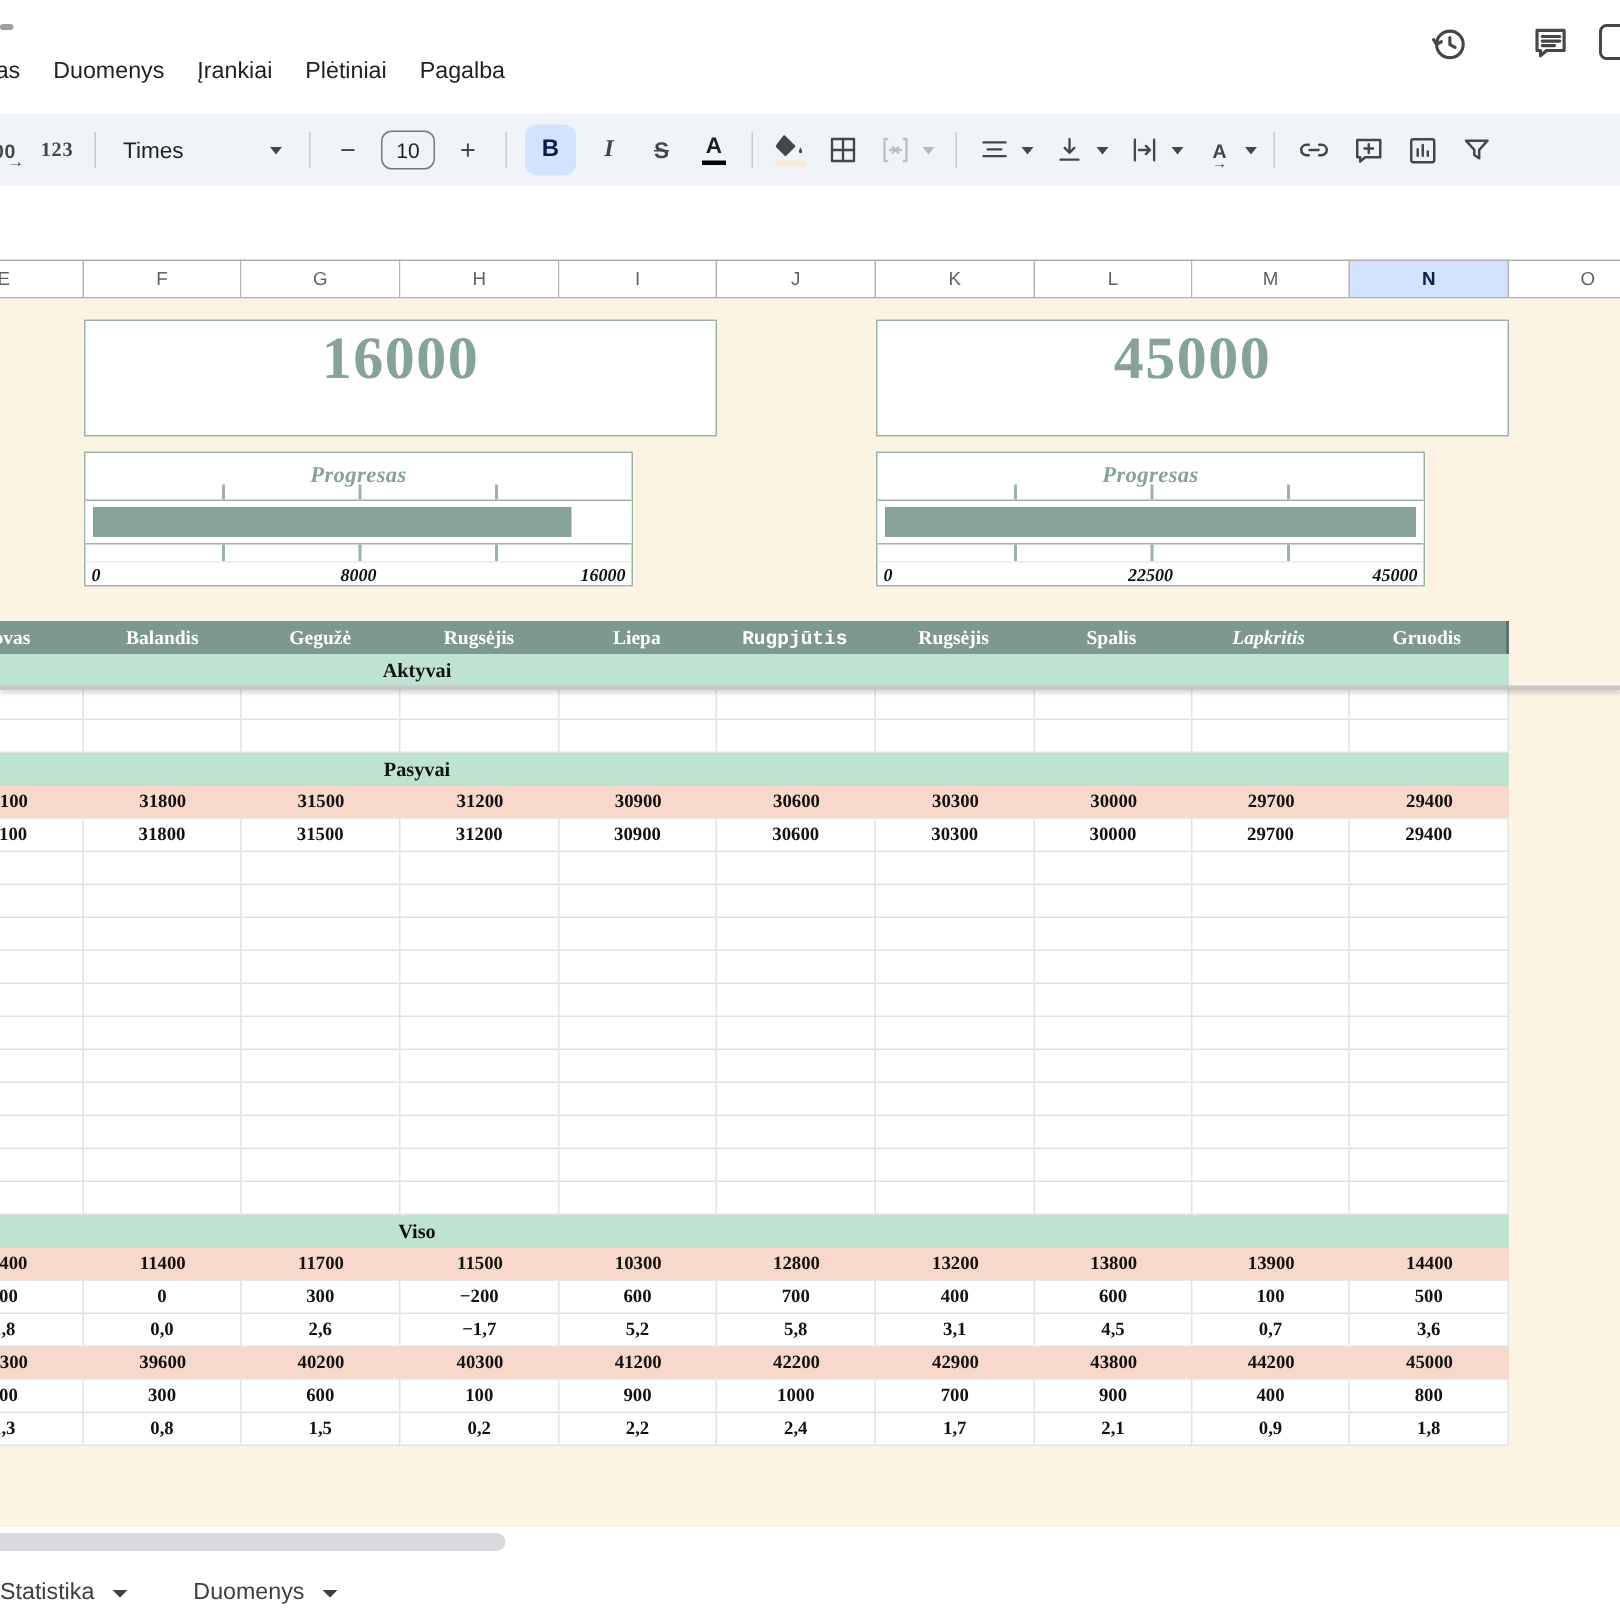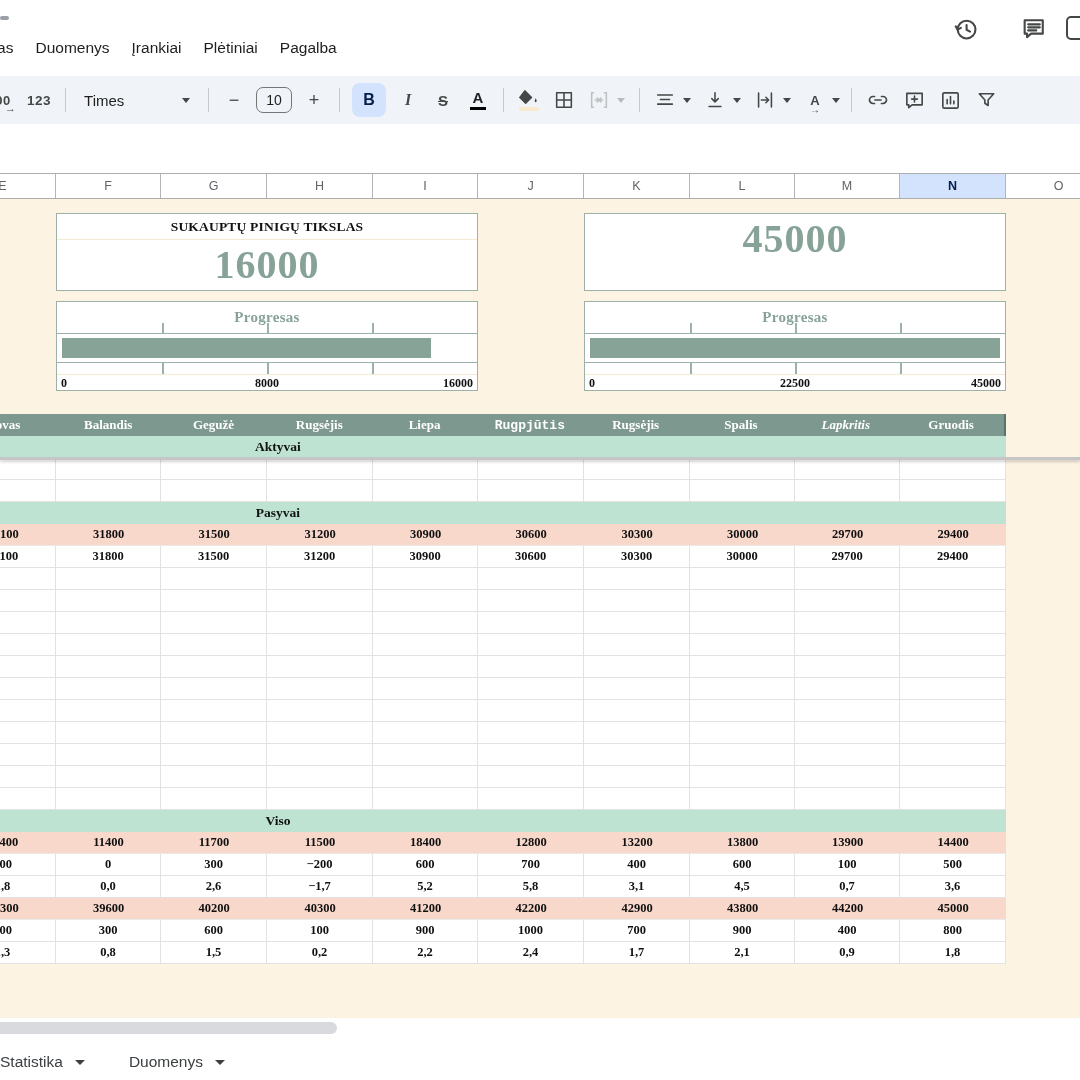--- a/index.html
+++ b/index.html
@@ -22,21 +22,21 @@
   .toolbar { position:absolute; left:0; top:76px; width:1080px; height:48px; background:#f0f4f9; display:flex; align-items:center; gap:9px; }
   .tb-btn { border:none; background:transparent; display:flex; align-items:center; justify-content:center;
             min-width:26px; height:32px; font-size:14px; color:#444746; position:relative; cursor:default; padding:0 2px; }
   .tb-btn svg { stroke:#444746; fill:none; stroke-width:1.7; stroke-linecap:round; stroke-linejoin:round; }
   .tb-divider { width:1px; height:24px; background:#c7cac8; margin:0 3px; }
   .caret { width:0; height:0; border-left:4.5px solid transparent; border-right:4.5px solid transparent; border-top:5px solid #444746; margin-left:7px; }
   .caret.gray { border-top-color:#b8bbb9; }
   .dec-wrap { margin-left:-10px; }
   .dec-num { font-size:13px; font-weight:bold; color:#444746; letter-spacing:0.5px; }
   .dec-arrow { font-size:11px; color:#444746; position:absolute; bottom:2px; right:0; }
-  .fmt-123 { font-size:13.5px; font-weight:bold; letter-spacing:0.5px; }
+  .fmt-123 { font-size:13.5px; font-weight:bold; letter-spacing:0.5px;font-family:Liberation Serif, serif; }
   .font-select { width:118px; justify-content:space-between; padding:0 6px; }
   .font-name { font-size:15px; color:#1f1f1f; }
   .size-box { width:36px; height:26px; border:1px solid #747775; border-radius:7px; display:flex; align-items:center; justify-content:center; font-size:14px; color:#1f1f1f; }
   .minus,.plus { font-size:18px; color:#444746; }
   .glyph-b { font-size:16px; font-weight:bold; }
   .active-chip { background:#d3e3fd; border-radius:8px; width:34px; height:34px; }
   .active-chip .glyph-b { color:#041e49; }
   .glyph-i { font-size:16px; font-style:italic; font-family:"Liberation Serif", serif; font-weight:bold; }
   .glyph-s { font-size:15px; font-weight:bold; text-decoration:line-through; }
   .glyph-a { font-size:15px; font-weight:bold; color:#1f1f1f; line-height:1; }
@@ -52,21 +52,21 @@
   .col-h { height:100%; display:flex; align-items:center; justify-content:center; font-size:12.5px; color:#5f6368; border-right:1px solid #b5b5b5; background:#fff; }
   .col-h.sel { background:#d3e3fd; color:#041e49; font-weight:bold; }
 
   
   .sheet { position:absolute; left:0; top:199px; width:1080px; height:819px; background:#fdf3e3; font-family:"Liberation Serif","DejaVu Serif",serif; }
 
   .goal-box { position:absolute; top:14px; width:422px; height:78px; background:#fff; border:1.5px solid #9cb2a8; }
   .goal-title { height:26px; display:flex; align-items:center; justify-content:center; font-size:13.5px; font-weight:bold; color:#111; border-bottom:1px solid #f5e8d4; letter-spacing:0.2px; }
   .goal-value { height:48px; display:flex; align-items:center; justify-content:center; font-size:40px; font-weight:bold; color:#87a297; letter-spacing:1px; }
 
-  .prog-box { position:absolute; top:102px; width:422px; height:90px; background:#fff; border:1.5px solid #9cb2a8; }
+  .prog-box { position:absolute; top:102px; width:366px; height:90px; background:#fff; border:1.5px solid #9cb2a8;font-style:italic; }
   .prog-title { position:relative; height:31px; display:flex; align-items:center; justify-content:center; font-size:15px; font-weight:bold; color:#87a297; letter-spacing:0.3px; }
   .prog-bar-strip { position:relative; height:30px; border-top:1px solid #9cb2a8; border-bottom:1px solid #9cb2a8; background:#fff; }
   .prog-fill { position:absolute; left:5px; top:4px; bottom:4px; background:#87a297; }
   .prog-ticks { position:relative; height:11px; }
   .tick { position:absolute; top:0; width:1.5px; background:#9cb2a8; height:100%; }
   .tick.t25 { left:25%; } .tick.t50 { left:50%; } .tick.t75 { left:75%; }
   .prog-title .tick { top:auto; bottom:0; height:10px; }
   .prog-labels { position:relative; height:14px; border-top:1px solid #f5e8d4; font-size:12px; font-weight:bold; color:#111; }
   .pl-min { position:absolute; left:4px; top:1px; }
   .pl-mid { position:absolute; left:0; right:0; top:1px; text-align:center; }
@@ -243,21 +243,20 @@
       <div class="col-h" style="width: 106px;">K</div>
       <div class="col-h" style="width: 105px;">L</div>
       <div class="col-h" style="width: 105px;">M</div>
       <div class="col-h sel" style="width: 106px;">N</div>
       <div class="col-h" style="width: 106px;">O</div>
     </div>
 
   <div class="sheet">
 
     <div class="goal-box" style="left:56px;">
-      <div class="goal-title">SUKAUPTŲ PINIGŲ TIKSLAS</div>
       <div class="goal-value">16000</div>
     </div>
     <div class="goal-box" style="left:584px;">
       <div class="goal-value">45000</div>
     </div>
 
     <div class="prog-box" style="left:56px;" id="prog-0">
       <div class="prog-title">
         <span class="pt-label">Progresas</span>
         <span class="tick t25"></span>
@@ -500,21 +499,21 @@
           <div class="tcell" style="width: 106px;"></div>
         </div>
         <div class="trow section">
           <span class="sec-label">Viso</span>
         </div>
         <div class="trow pink">
           <div class="tcell" style="width: 106px;">11400</div>
           <div class="tcell" style="width: 105px;">11400</div>
           <div class="tcell" style="width: 106px;">11700</div>
           <div class="tcell" style="width: 106px;">11500</div>
-          <div class="tcell" style="width: 105px;">18400</div>
+          <div class="tcell" style="width: 105px;">10300</div>
           <div class="tcell" style="width: 106px;">12800</div>
           <div class="tcell" style="width: 106px;">13200</div>
           <div class="tcell" style="width: 105px;">13800</div>
           <div class="tcell" style="width: 105px;">13900</div>
           <div class="tcell" style="width: 106px;">14400</div>
         </div>
         <div class="trow white">
           <div class="tcell" style="width: 106px;">300</div>
           <div class="tcell" style="width: 105px;">0</div>
           <div class="tcell" style="width: 106px;">300</div>

